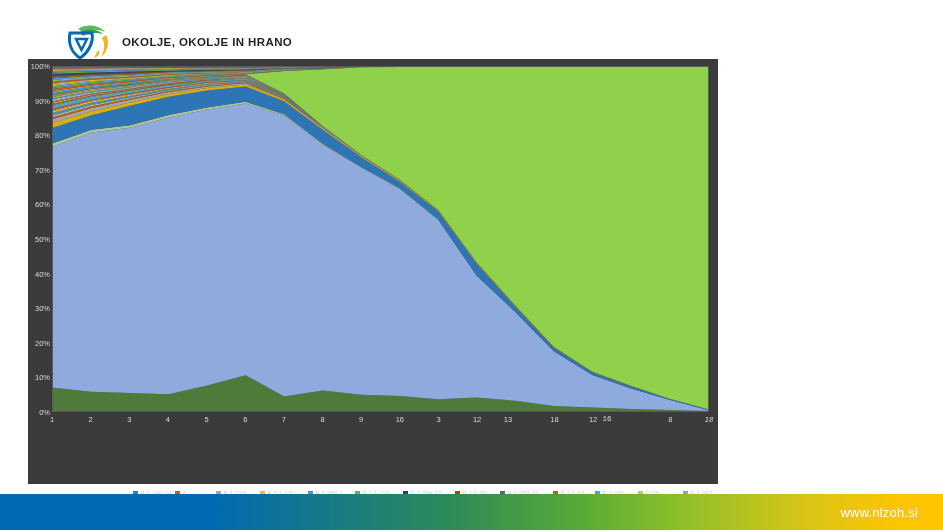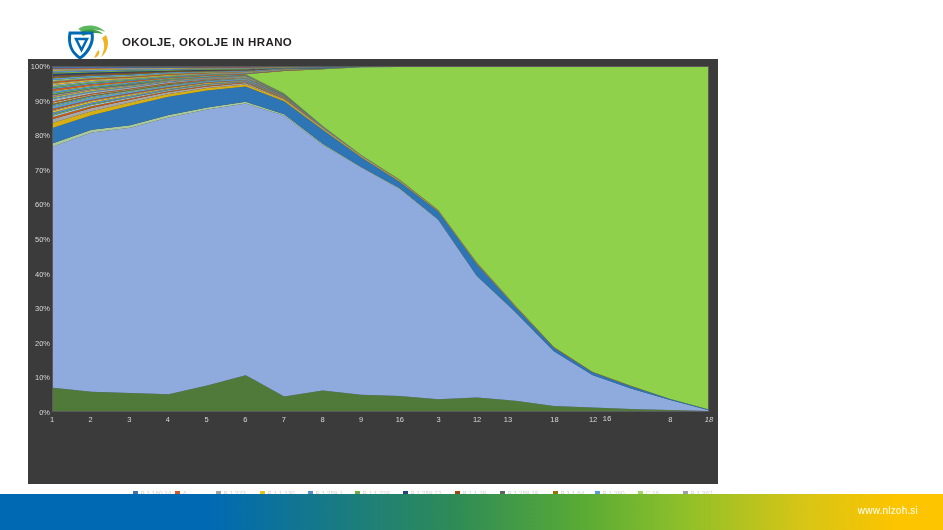--- a/index.html
+++ b/index.html
@@ -52,21 +52,21 @@
   .legend-label{font-size:6.6px;color:#d2d2d2;white-space:nowrap;
                 font-family:"Liberation Sans", sans-serif;letter-spacing:-0.1px;}
 
   
   #footer{
     position:absolute;left:0;top:494px;width:943px;height:36px;
     background:linear-gradient(90deg,#0069b4 0%,#0069b4 22%,#2e8b57 48%,#5aab35 62%,#8cbf2a 72%,#d6c516 85%,#fdc400 95%,#fdc400 100%);
   }
   #footer-url{
     position:absolute;right:25px;top:11px;
-    font-size:10px;color:#ffffff;letter-spacing:.2px;
+    font-size:13px;color:#ffffff;letter-spacing:.2px;
     font-family:"Liberation Sans", sans-serif;
   }
 </style>
 </head>
 <body>
 
 <div id="header">
   <div id="logo-block">
     <div id="logo-mark">
       <svg viewBox="0 0 100 80" width="50" height="40" aria-hidden="true">

